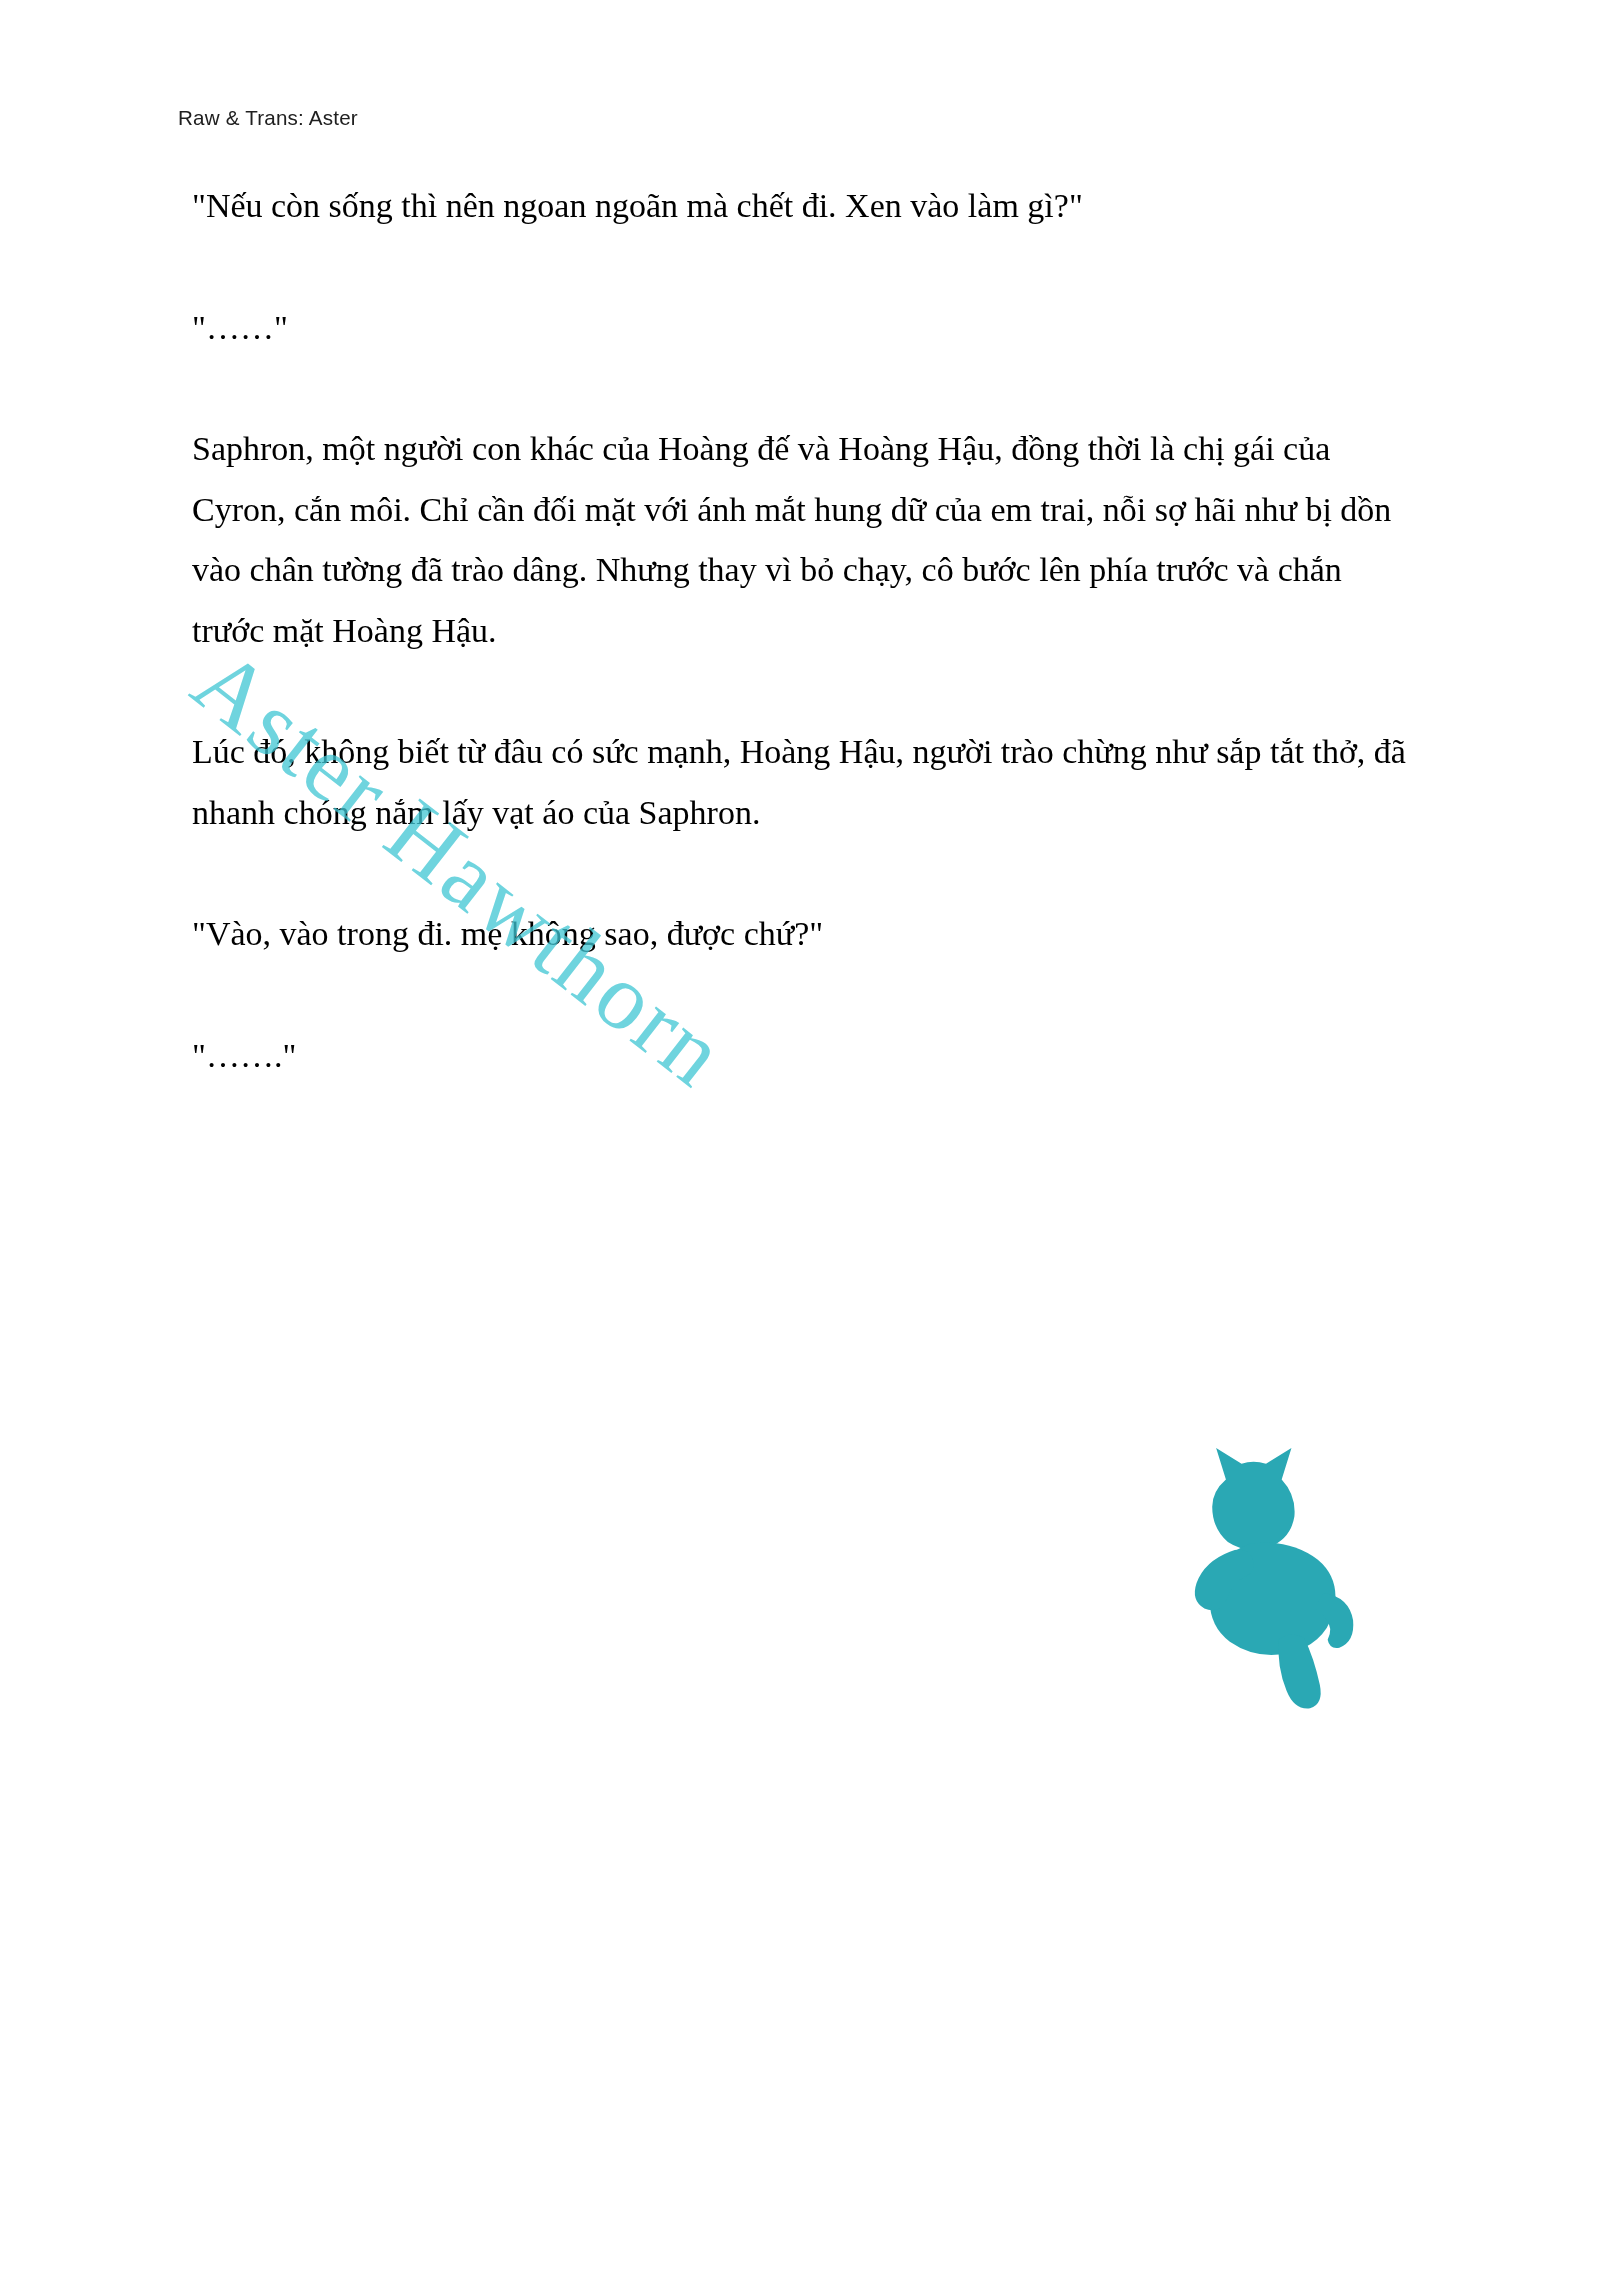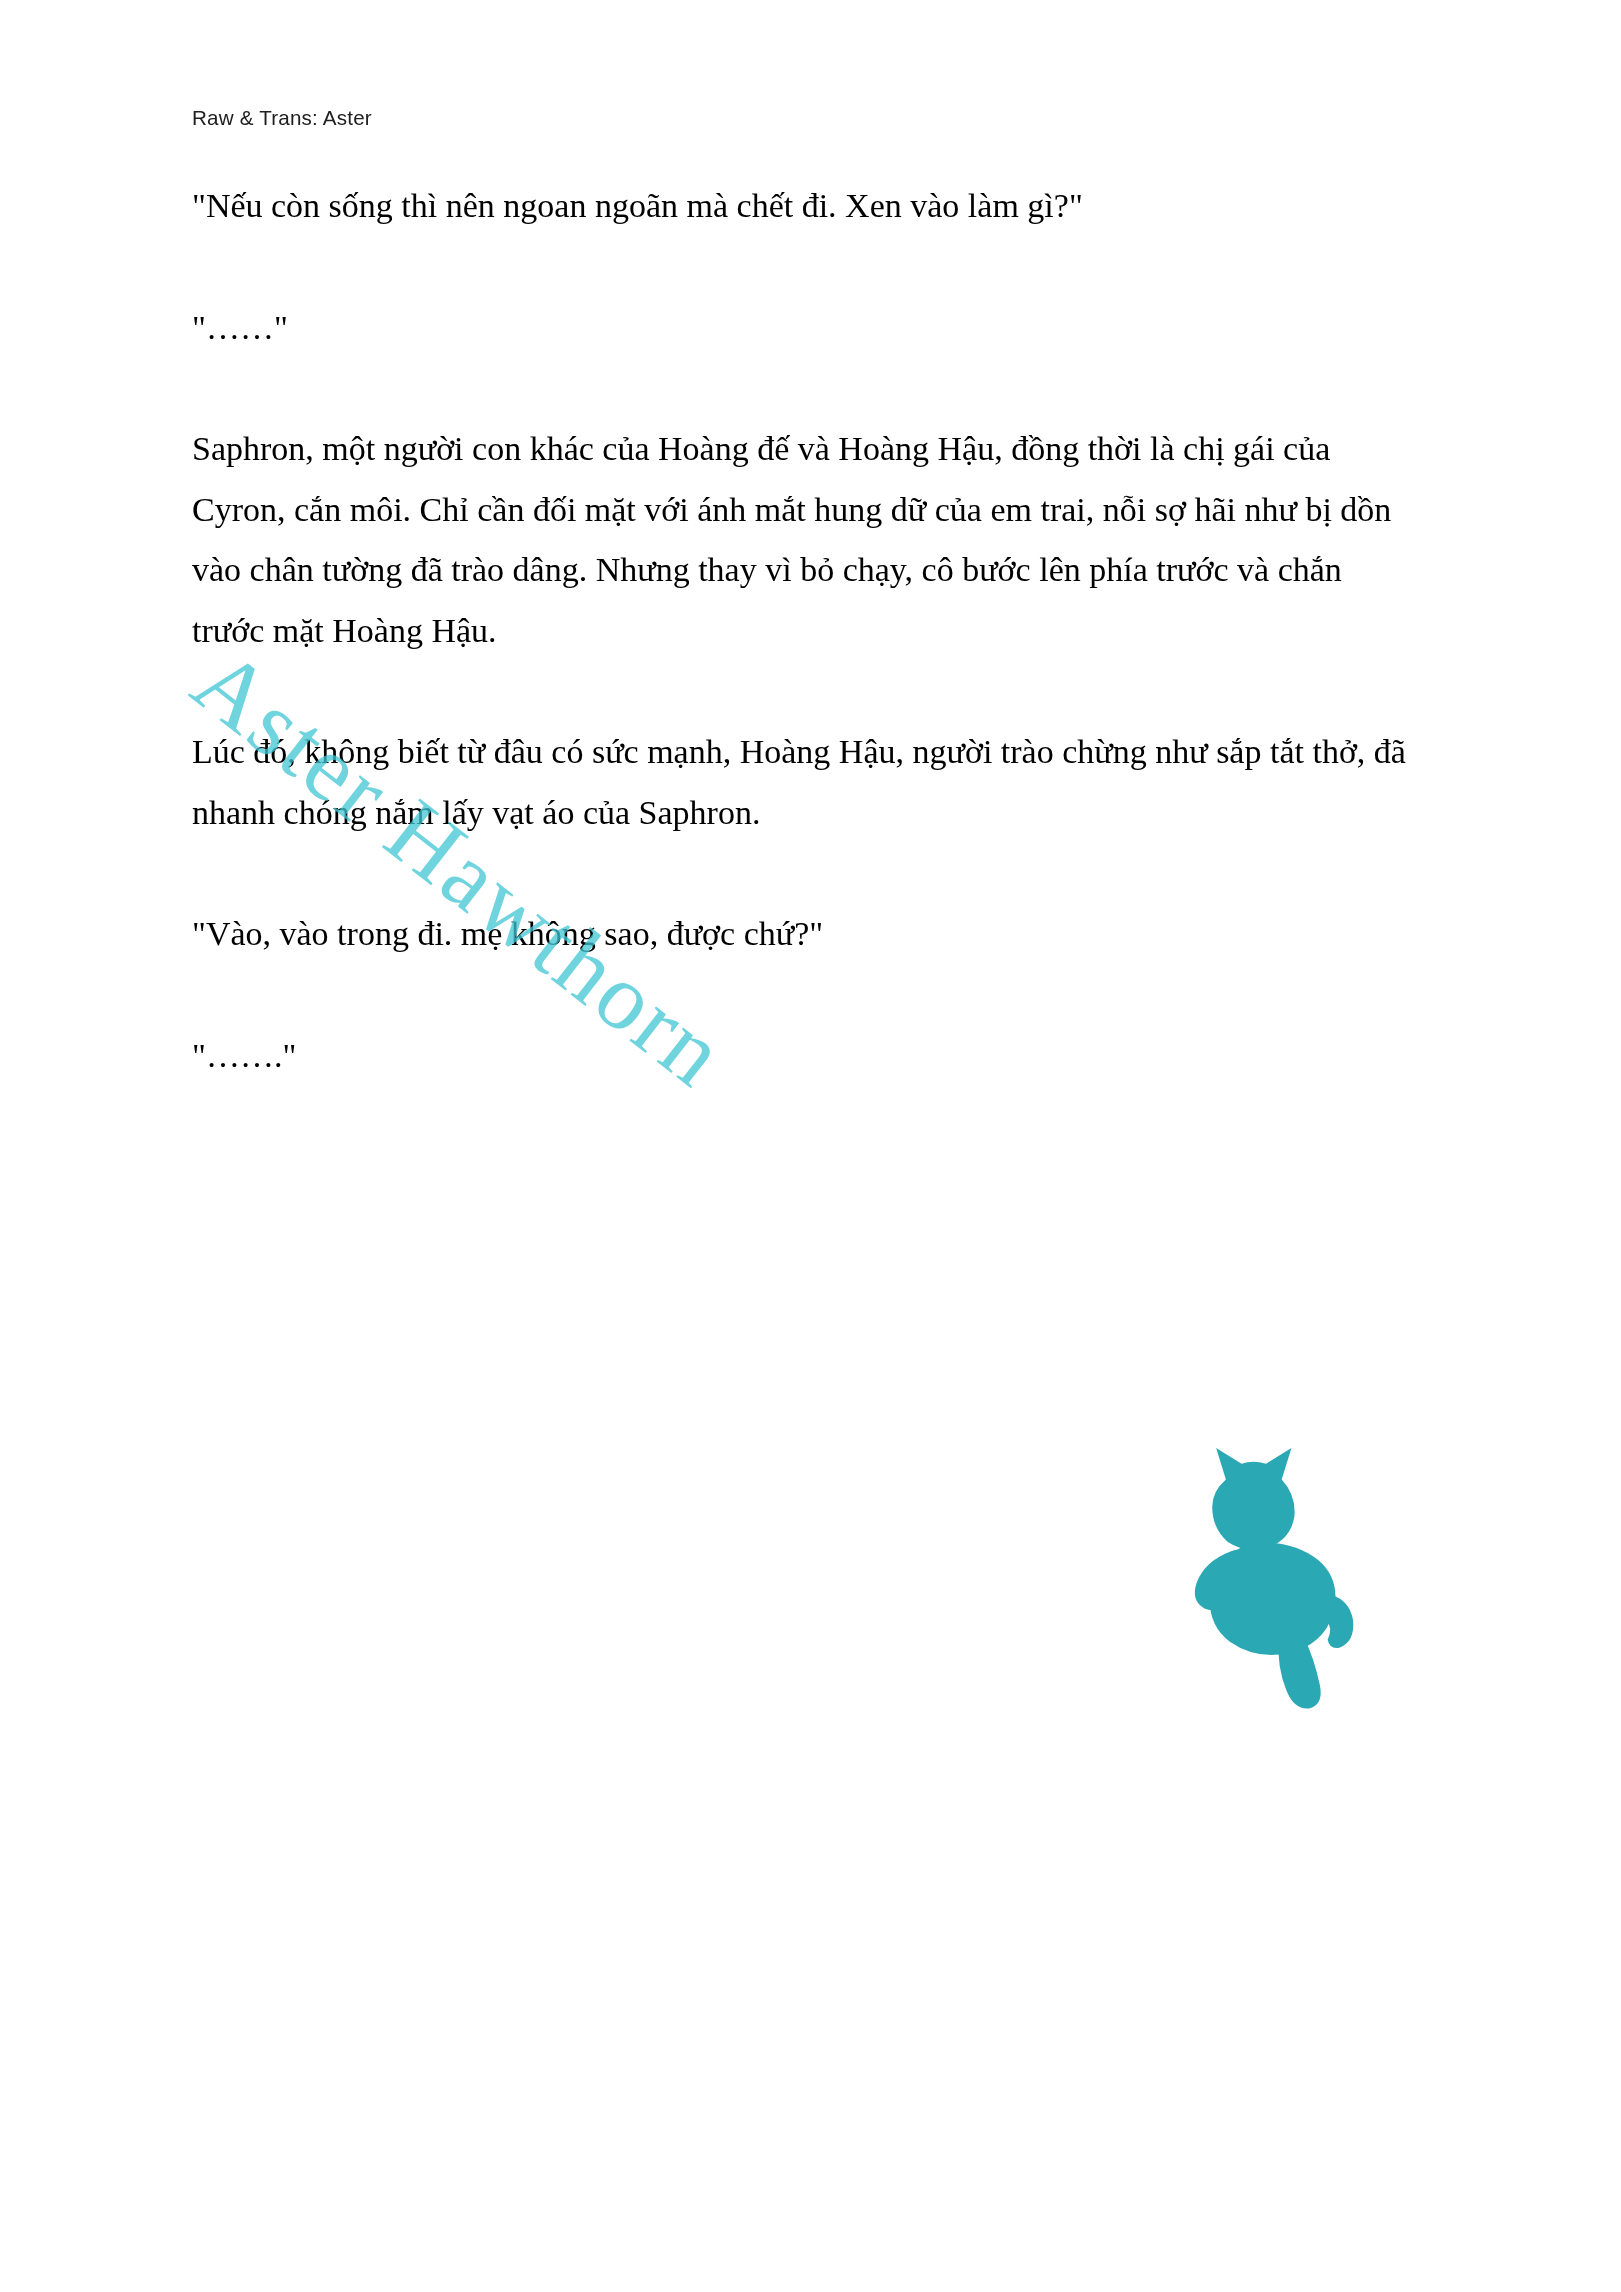--- a/index.html
+++ b/index.html
@@ -14,21 +14,21 @@
     position: relative;
     width: 1621px;
     height: 2293px;
     background: #ffffff;
     overflow: hidden;
     box-sizing: border-box;
   }
   .header {
     position: absolute;
     top: 106px;
-    left: 192px;
+    left: 178px;
     font-family: "Liberation Sans", sans-serif;
     font-size: 20.6px;
     color: #202020;
     letter-spacing: 0.2px;
     white-space: nowrap;
   }
   .content {
     position: absolute;
     top: 176px;
     left: 192px;

